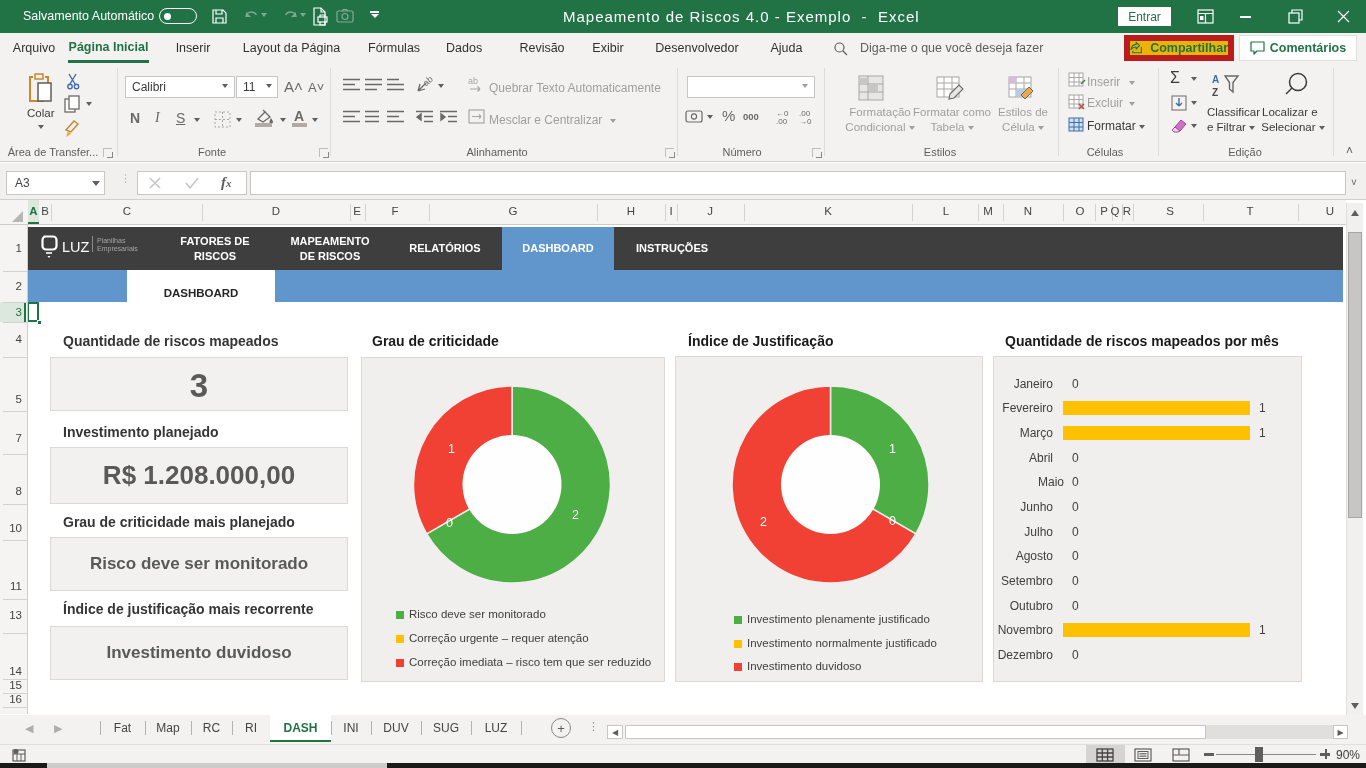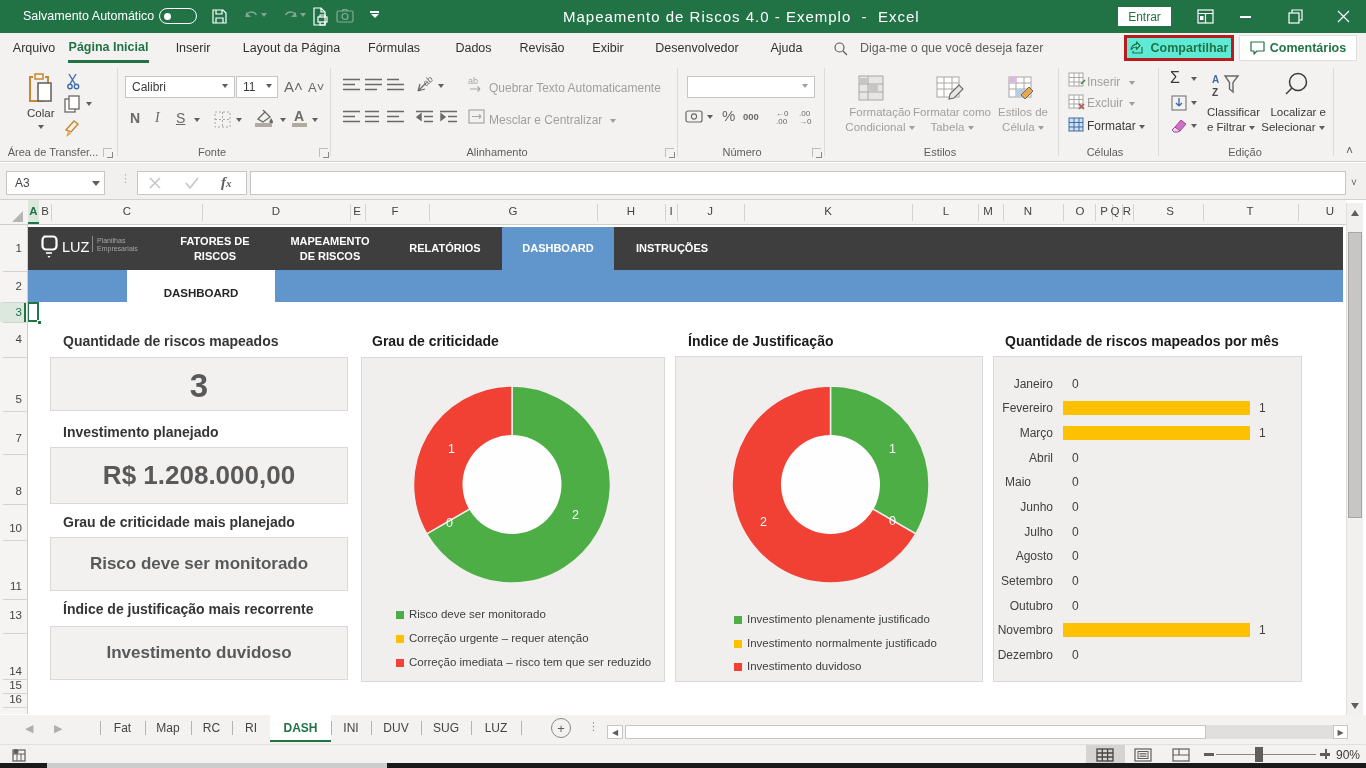--- a/index.html
+++ b/index.html
@@ -108,31 +108,31 @@
     </svg>
 </div>
 
 <div class="ab" id="tabsrow">
   <span class="ab" style="left:0px;top:8px;width:68px;text-align:center">Arquivo</span>
   <span class="ab" style="left:68px;top:7px;width:81px;text-align:center;color:#217346;font-weight:bold">Página Inicial</span>
   <span class="ab" style="left:68px;top:27px;width:81px;height:3px;background:#217346"></span>
   <span class="ab" style="left:158px;top:8px;width:70px;text-align:center">Inserir</span>
   <span class="ab" style="left:241px;top:8px;width:101px;text-align:center">Layout da Página</span>
   <span class="ab" style="left:368px;top:8px;width:60px;text-align:left">Fórmulas</span>
-  <span class="ab" style="left:446px;top:8px;width:55px;text-align:center">Dados</span>
+  <span class="ab" style="left:446px;top:8px;width:55px;">Dados</span>
   <span class="ab" style="left:515px;top:8px;width:54px;text-align:center">Revisão</span>
   <span class="ab" style="left:584px;top:8px;width:48px;text-align:center">Exibir</span>
   <span class="ab" style="left:652px;top:8px;width:90px;text-align:center">Desenvolvedor</span>
   <span class="ab" style="left:763px;top:8px;width:47px;text-align:center">Ajuda</span>
   <svg class="ab" style="left:833px;top:8px" width="15" height="15" viewBox="0 0 15 15">
       <circle cx="6.5" cy="6.5" r="4.5" class="gicon"></circle>
       <path class="gicon" d="M10 10l4 4"></path>
     </svg>
   <span class="ab" style="left:860px;top:8px;color:#605e5c">Diga-me o que você deseja fazer</span>
-  <span class="ab ctr" style="left:1124px;top:2px;width:110px;height:26px;background:#5eead4;border:3px solid #b91c1c;color:#217346;font-weight:bold">
+  <span class="ab ctr" style="left:1124px;top:2px;width:110px;height:26px;background:#eab308;border:6px solid #b91c1c;color:#217346;font-weight:bold">
     <svg width="16" height="14" viewBox="0 0 16 14" style="margin-right:5px">
         <path d="M10 4.5L6.5 1v2.2C3 3.5 1.5 6 1 8.5c1.5-1.7 3.2-2.5 5.5-2.5v2.3z" fill="none" stroke="#217346" stroke-width="1.2" stroke-linejoin="round"></path>
         <path d="M12 6v6H3v-2" fill="none" stroke="#217346" stroke-width="1.2"></path>
       </svg>Compartilhar</span>
   <span class="ab ctr" style="left:1239px;top:2px;width:118px;height:26px;background:#fff;border:1px solid #e1dfdd;color:#217346;font-weight:bold">
     <svg width="15" height="14" viewBox="0 0 15 14" style="margin-right:5px">
         <path d="M1 1h13v9H7l-3 3v-3H1z" fill="none" stroke="#217346" stroke-width="1.2" stroke-linejoin="round"></path>
       </svg>Comentários</span>
 </div>
 
@@ -317,21 +317,21 @@
       <text x="0" y="10" font-size="10" fill="#3f6daa" font-weight="bold">A</text>
       <text x="0" y="23" font-size="10" fill="#4a4a4a" font-weight="bold">Z</text>
       <path d="M13 3h13l-5 6.5V19l-3.5-3v-6.5z" fill="none" stroke="#6b6966" stroke-width="1.4"></path>
     </svg>
     <span class="rbtn-lbl" style="left:1202px;top:43px;width:58px;text-align:right">Classificar</span>
     <span class="rbtn-lbl" style="left:1202px;top:58px;width:58px;text-align:center">e Filtrar <span class="dd"></span></span>
     <svg class="ab" style="left:1284px;top:9px" width="28" height="28" viewBox="0 0 28 28">
       <circle cx="14" cy="10" r="8.5" fill="none" stroke="#3b3a39" stroke-width="1.5"></circle>
       <path d="M8 16l-6 6" stroke="#3b3a39" stroke-width="1.5"></path>
     </svg>
-    <span class="rbtn-lbl" style="left:1262px;top:43px;width:64px;text-align:right">Localizar e</span>
+    <span class="rbtn-lbl" style="left:1262px;top:43px;width:64px;text-align:left">Localizar e</span>
     <span class="rbtn-lbl" style="left:1261px;top:58px;width:64px;text-align:center">Selecionar <span class="dd"></span></span>
     <span class="glabel" style="left:1195px;width:100px">Edição</span>
     <span class="ab" style="left:1346px;top:81px;font-size:12px;color:#605e5c">˄</span>
   </div>
 
 <div class="ab" id="fbar">
   <span class="wbox" style="left:6px;top:8px;width:99px;height:24px;font-size:12px;color:#444;padding:4px 0 0 8px">A3</span>
   <span class="ab" style="left:92px;top:18px;width:0;height:0;border-left:4px solid transparent;border-right:4px solid transparent;border-top:5px solid #605e5c"></span>
   <span class="ab" style="left:120px;top:9px;color:#b0aeac;font-size:11px;letter-spacing:0">⋮</span>
   <span class="wbox" style="left:137px;top:8px;width:110px;height:24px"></span>
@@ -478,21 +478,21 @@
     <span class="mon" style="left:955px;top:152px">Janeiro</span>
     <span class="bval" style="left:1044px;top:152px">0</span>
     <span class="mon" style="left:955px;top:176px">Fevereiro</span>
     <span class="bar1" style="left:1035px;top:176px"></span>
     <span class="bval" style="left:1231px;top:176px">1</span>
     <span class="mon" style="left:955px;top:201px">Março</span>
     <span class="bar1" style="left:1035px;top:201px"></span>
     <span class="bval" style="left:1231px;top:201px">1</span>
     <span class="mon" style="left:955px;top:226px">Abril</span>
     <span class="bval" style="left:1044px;top:226px">0</span>
-    <span class="mon" style="left:933px;top:250px">Maio</span>
+    <span class="mon" style="left:966px;top:250px">Maio</span>
     <span class="bval" style="left:1044px;top:250px">0</span>
     <span class="mon" style="left:955px;top:275px">Junho</span>
     <span class="bval" style="left:1044px;top:275px">0</span>
     <span class="mon" style="left:955px;top:300px">Julho</span>
     <span class="bval" style="left:1044px;top:300px">0</span>
     <span class="mon" style="left:955px;top:324px">Agosto</span>
     <span class="bval" style="left:1044px;top:324px">0</span>
     <span class="mon" style="left:955px;top:349px">Setembro</span>
     <span class="bval" style="left:1044px;top:349px">0</span>
     <span class="mon" style="left:955px;top:374px">Outubro</span>

